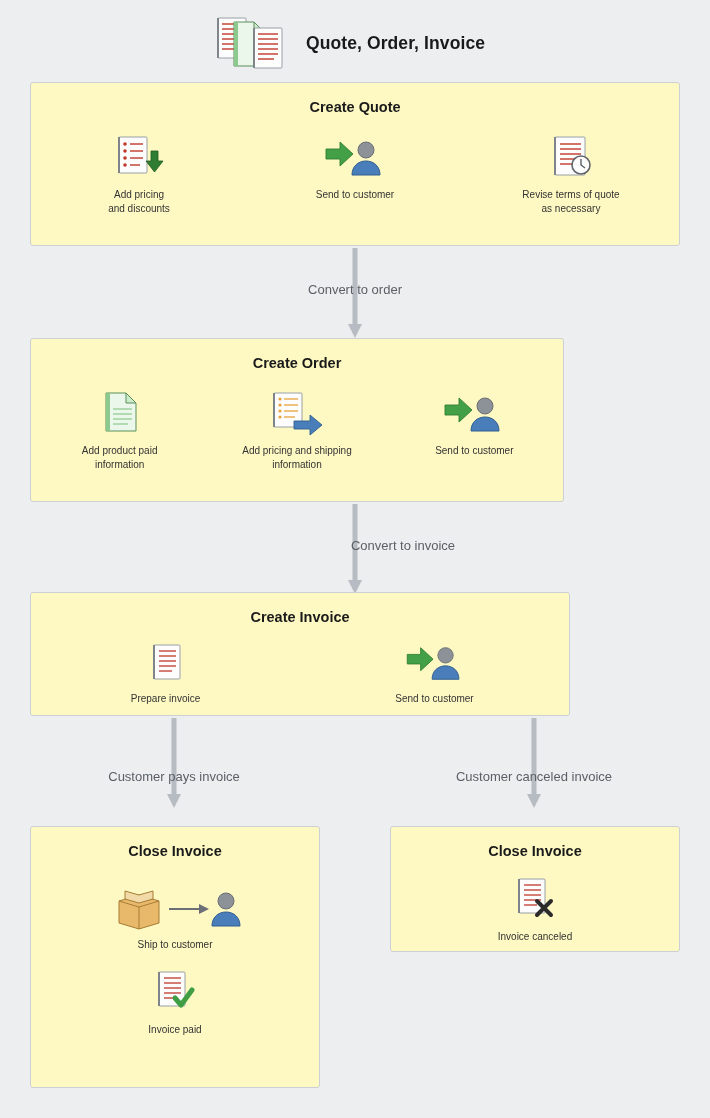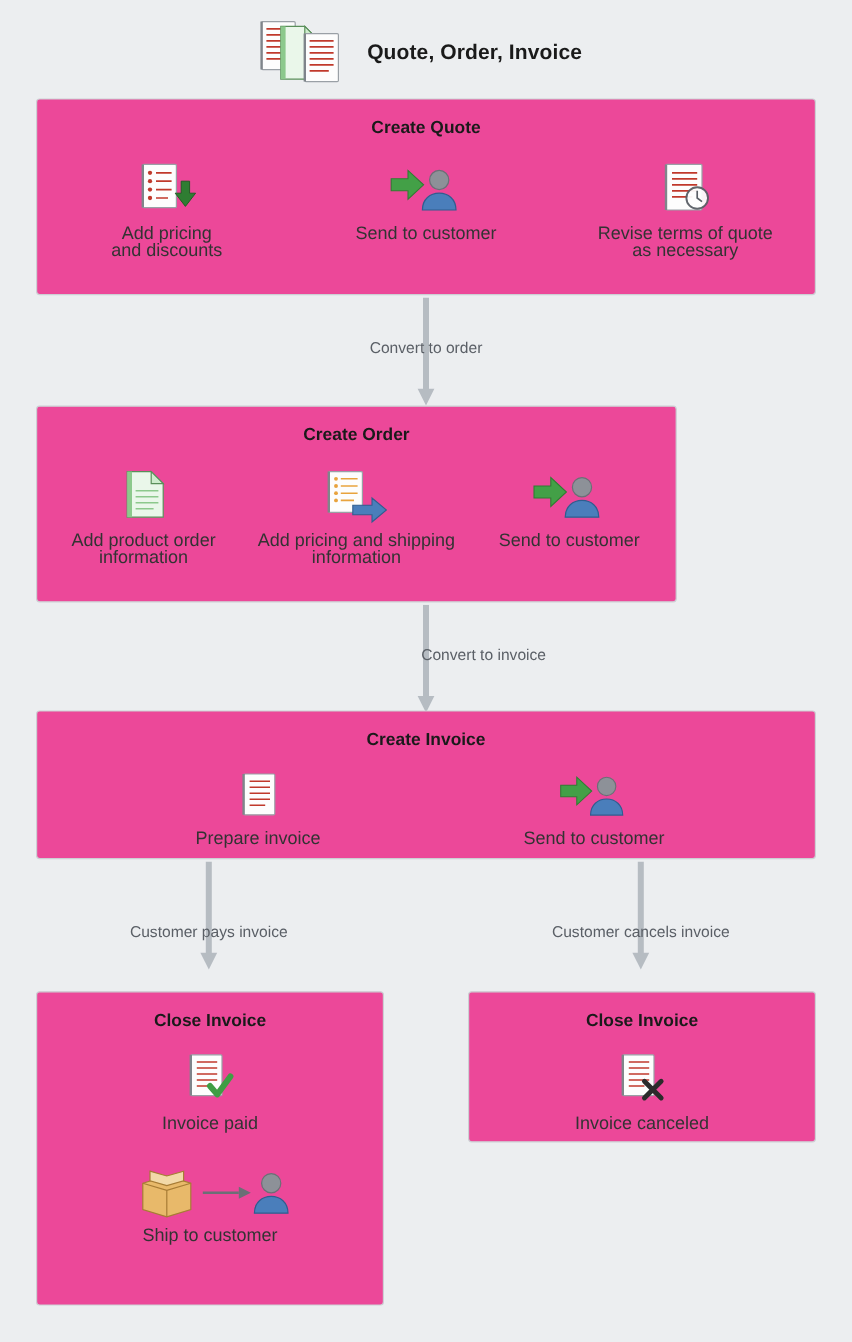--- a/index.html
+++ b/index.html
@@ -40,21 +40,21 @@
   .title-text {
     font-size: 17.5px;
     font-weight: bold;
     color: #1a1a1a;
     letter-spacing: 0.1px;
   }
 
   
   .stage {
     position: absolute;
-    background: #ec4899;
+    background: #fef9c3;
     border: 1px solid #ccd0d4;
     border-radius: 3px;
     box-sizing: border-box;
   }
   .stage-title {
     text-align: center;
     font-size: 14.5px;
     font-weight: bold;
     color: #1a1a1a;
     margin-top: 16px;
@@ -70,21 +70,21 @@
     width: 190px;
   }
   .item-icon {
     height: 50px;
     position: relative;
     display: flex;
     align-items: flex-end;
     justify-content: center;
   }
   .item-label {
-    font-size: 15px;
+    font-size: 10px;
     color: #333;
     line-height: 14px;
     margin-top: 7px;
     white-space: pre-line;
   }
 
   
   .connector {
     position: absolute;
   }
@@ -225,21 +225,21 @@
             <path d="M34 2 L44 12 H34 Z" fill="#cdeccd" stroke="#5a8f5a"></path>
             <rect x="14" y="2" width="4" height="38" fill="#8cc98c"></rect>
             <g stroke="#8cc98c" stroke-width="1.2">
               <line x1="21" y1="18" x2="40" y2="18"></line>
                 <line x1="21" y1="23" x2="40" y2="23"></line>
               <line x1="21" y1="28" x2="40" y2="28"></line>
                 <line x1="21" y1="33" x2="36" y2="33"></line>
             </g>
           </svg>
         </div>
-        <div class="item-label">Add product order
+        <div class="item-label">Add product paid
 information</div>
       </div>
 
       <div class="item">
         <div class="item-icon">
           <svg class="ic" width="66" height="46" viewBox="0 0 66 46">
             <rect x="10" y="2" width="28" height="34" rx="1" fill="#fdfdfd" stroke="#9aa0a6"></rect>
             <path d="M10 2 L10 36" stroke="#7f858b" stroke-width="2"></path>
             <g fill="#e8a33d">
                 <circle cx="16" cy="8" r="1.6"></circle>
@@ -275,21 +275,21 @@
   </div>
 
   <div class="connector" style="left:347px; top:504px;">
     <svg width="16" height="92" viewBox="0 0 16 92">
       <line x1="8" y1="0" x2="8" y2="78" stroke="#b6bcc2" stroke-width="5"></line>
       <path d="M1 76 L15 76 L8 90 Z" fill="#b6bcc2"></path>
     </svg>
   </div>
   <div class="conn-label" style="left:0; top:538px; width:710px;padding-left:48px;">Convert to invoice</div>
 
-  <div class="stage" style="left:30px; top:592px; width:650px; height:124px;">
+  <div class="stage" style="left:30px; top:592px; width:540px; height:124px;">
     <div class="stage-title">Create Invoice</div>
     <div class="stage-items" style="justify-content:center;">
 
       <div class="item" style="width:280px;">
         <div class="item-icon" style="height:44px;">
           <svg class="ic" width="44" height="42" viewBox="0 0 44 42">
             <rect x="10" y="2" width="26" height="34" rx="1" fill="#fdfdfd" stroke="#9aa0a6"></rect>
             <path d="M10 2 L10 36" stroke="#7f858b" stroke-width="2"></path>
             <g stroke="#c0392b" stroke-width="1.3">
               <line x1="15" y1="8" x2="32" y2="8"></line>
@@ -324,65 +324,65 @@
     </svg>
   </div>
   <div class="conn-label" style="left:24px; top:769px; width:300px;">Customer pays invoice</div>
 
   <div class="connector" style="left:526px; top:718px;">
     <svg width="16" height="92" viewBox="0 0 16 92">
       <line x1="8" y1="0" x2="8" y2="78" stroke="#b6bcc2" stroke-width="5"></line>
       <path d="M1 76 L15 76 L8 90 Z" fill="#b6bcc2"></path>
     </svg>
   </div>
-  <div class="conn-label" style="left:384px; top:769px; width:300px;">Customer cancels invoice</div>
+  <div class="conn-label" style="left:384px; top:769px; width:300px;">Customer canceled invoice</div>
 
   <div class="stage" style="left:30px; top:826px; width:290px; height:262px;">
     <div class="stage-title">Close Invoice</div>
+
+    <div class="stage-items" style="margin-top:22px;">
+      <div class="item" style="width:260px;">
+        <div class="item-icon" style="height:50px;">
+          <svg class="ic" width="160" height="50" viewBox="0 0 160 50">
+
+            <path d="M24 20 L44 14 L64 20 L64 42 L44 48 L24 42 Z" fill="#e8b96a" stroke="#a77c35"></path>
+            <path d="M24 20 L44 26 L64 20" fill="none" stroke="#a77c35"></path>
+            <path d="M44 26 L44 48" fill="none" stroke="#a77c35"></path>
+            <path d="M30 10 L44 14 L58 10 L58 18 L44 22 L30 18 Z" fill="#f2d9a8" stroke="#a77c35"></path>
+
+            <line x1="74" y1="28" x2="104" y2="28" stroke="#6b6f76" stroke-width="2"></line>
+            <path d="M104 23 L114 28 L104 33 Z" fill="#6b6f76"></path>
+
+            <circle cx="131" cy="20" r="8" fill="#8d9198" stroke="#6b6f76"></circle>
+            <path d="M117 45 c0-9 6.5-14 14-14 s14 5 14 14 z" fill="#4a7ebb" stroke="#2f5d8f"></path>
+          </svg>
+        </div>
+        <div class="item-label">Ship to customer</div>
+      </div>
+    </div>
 
     <div class="stage-items" style="margin-top:18px;">
       <div class="item" style="width:260px;">
         <div class="item-icon" style="height:46px;">
           <svg class="ic" width="52" height="46" viewBox="0 0 52 46">
             <rect x="10" y="2" width="26" height="34" rx="1" fill="#fdfdfd" stroke="#9aa0a6"></rect>
             <path d="M10 2 L10 36" stroke="#7f858b" stroke-width="2"></path>
             <g stroke="#c0392b" stroke-width="1.3">
               <line x1="15" y1="8" x2="32" y2="8"></line>
                 <line x1="15" y1="13" x2="32" y2="13"></line>
               <line x1="15" y1="18" x2="32" y2="18"></line>
                 <line x1="15" y1="23" x2="32" y2="23"></line>
               <line x1="15" y1="28" x2="28" y2="28"></line>
             </g>
             <path d="M26 28 l6 7 11 -15" stroke="#3f9e44" stroke-width="5" fill="none" stroke-linecap="round" stroke-linejoin="round"></path>
           </svg>
         </div>
         <div class="item-label">Invoice paid</div>
       </div>
     </div>
-
-    <div class="stage-items" style="margin-top:22px;">
-      <div class="item" style="width:260px;">
-        <div class="item-icon" style="height:50px;">
-          <svg class="ic" width="160" height="50" viewBox="0 0 160 50">
-
-            <path d="M24 20 L44 14 L64 20 L64 42 L44 48 L24 42 Z" fill="#e8b96a" stroke="#a77c35"></path>
-            <path d="M24 20 L44 26 L64 20" fill="none" stroke="#a77c35"></path>
-            <path d="M44 26 L44 48" fill="none" stroke="#a77c35"></path>
-            <path d="M30 10 L44 14 L58 10 L58 18 L44 22 L30 18 Z" fill="#f2d9a8" stroke="#a77c35"></path>
-
-            <line x1="74" y1="28" x2="104" y2="28" stroke="#6b6f76" stroke-width="2"></line>
-            <path d="M104 23 L114 28 L104 33 Z" fill="#6b6f76"></path>
-
-            <circle cx="131" cy="20" r="8" fill="#8d9198" stroke="#6b6f76"></circle>
-            <path d="M117 45 c0-9 6.5-14 14-14 s14 5 14 14 z" fill="#4a7ebb" stroke="#2f5d8f"></path>
-          </svg>
-        </div>
-        <div class="item-label">Ship to customer</div>
-      </div>
-    </div>
   </div>
 
   <div class="stage" style="left:390px; top:826px; width:290px; height:126px;">
     <div class="stage-title">Close Invoice</div>
 
     <div class="stage-items" style="margin-top:18px;">
       <div class="item" style="width:260px;">
         <div class="item-icon" style="height:46px;">
           <svg class="ic" width="52" height="46" viewBox="0 0 52 46">
             <rect x="10" y="2" width="26" height="34" rx="1" fill="#fdfdfd" stroke="#9aa0a6"></rect>

